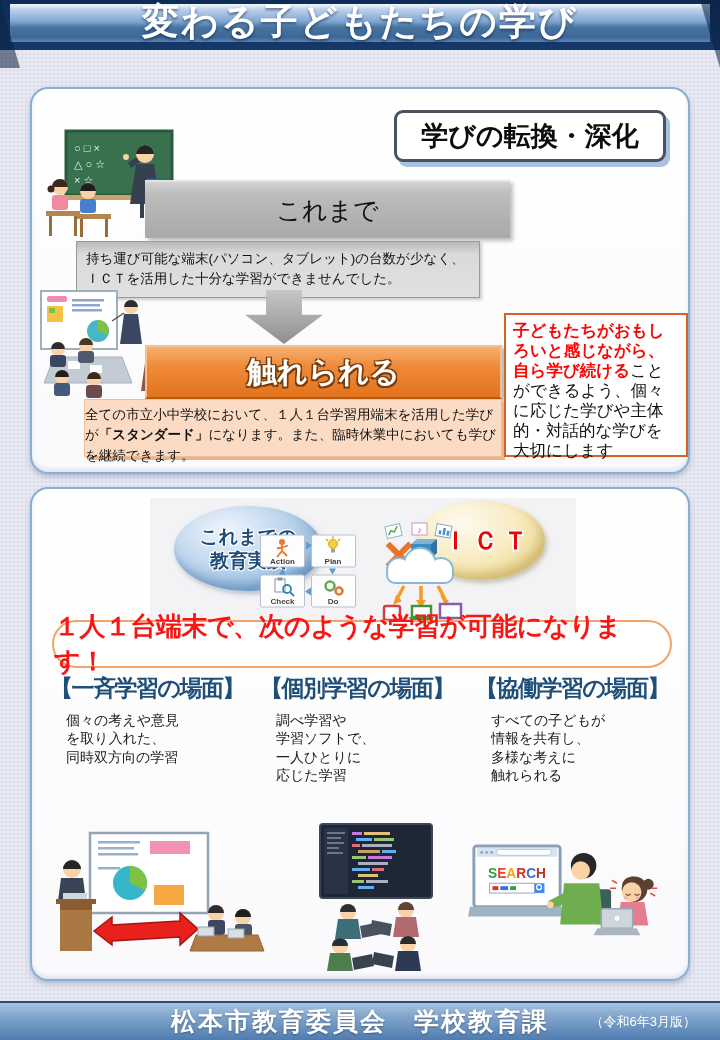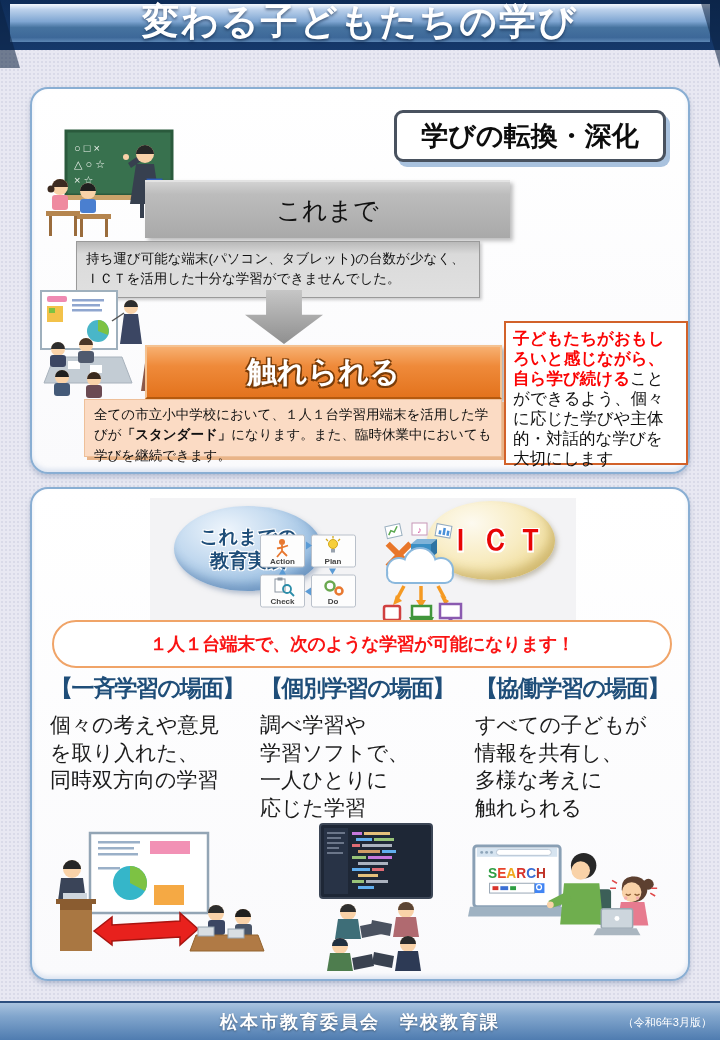--- a/index.html
+++ b/index.html
@@ -43,61 +43,61 @@
     clip-path:polygon(27% 0,73% 0,73% 46%,100% 46%,50% 100%,0 46%,27% 46%);
     filter:drop-shadow(2px 2px 2px rgba(0,0,0,.3));}
   .after-bar{position:absolute;left:113px;top:256px;width:357px;height:54px;box-sizing:border-box;
     background:linear-gradient(180deg,#f7b071 0%,#ef8a3a 38%,#e3731d 100%);
     border:2px solid #f4c famous291;border:2px solid #f4c291;border-bottom-color:#b55a0e;
     box-shadow:3px 3px 4px rgba(0,0,0,.3);
     display:flex;align-items:center;justify-content:center;font-size:30px;font-weight:bold;color:#fff;
     text-shadow:1.5px 1.5px 0 #7a3c08,-1.5px -1.5px 0 #7a3c08,1.5px -1.5px 0 #7a3c08,-1.5px 1.5px 0 #7a3c08;}
   .after-box{position:absolute;left:52px;top:310px;width:418px;height:58px;box-sizing:border-box;
     background:#fbdbc4;border:1px solid #eec09a;box-shadow:3px 3px 0 #e9b488;
-    font-size:13.5px;line-height:1.5;color:#111;padding:5px 9px;}
+    font-size:13.5px;line-height:1.5;color:#111;padding:5px 0;}
   .after-box b{font-weight:bold;}
-  .goal-box{position:absolute;left:472px;top:232px;width:184px;height:144px;box-sizing:border-box;
+  .goal-box{position:absolute;left:472px;top:224px;width:184px;height:144px;box-sizing:border-box;
     background:#fff;border:2px solid #d2622a;padding:5px 7px;
     font-size:16.5px;line-height:20px;color:#111;}
   .goal-red{color:#fb0404;font-weight:bold;}
 
   
   .formula-bg{position:absolute;left:118px;top:9px;width:426px;height:127px;background:#f3f3f5;}
   .ellipse-blue{position:absolute;left:142px;top:17px;width:148px;height:85px;border-radius:50%;
     background:radial-gradient(ellipse at 35% 28%,#eef5fc 0%,#c2d9ef 40%,#96bce0 72%,#7ca9d6 100%);
     box-shadow:inset -5px -7px 10px rgba(70,110,160,.45),2px 3px 5px rgba(120,140,170,.5);
     display:flex;align-items:center;justify-content:center;text-align:center;
     font-size:19px;font-weight:bold;color:#1f4e79;line-height:1.25;
     text-shadow:1px 1px 0 #fff,-1px -1px 0 #fff,1px -1px 0 #fff,-1px 1px 0 #fff;}
   .operator{position:absolute;left:336px;top:34px;width:62px;height:62px;display:flex;align-items:center;justify-content:center;
     font-size:54px;font-weight:900;color:#e8762a;text-shadow:1px 1px 0 #fff;}
-  .ellipse-yellow{position:absolute;left:395px;top:12px;width:128px;height:79px;border-radius:50%;
+  .ellipse-yellow{position:absolute;left:385px;top:12px;width:128px;height:79px;border-radius:50%;
     background:radial-gradient(ellipse at 35% 28%,#fdfaf0 0%,#f8ecc2 45%,#efdc9a 75%,#e8d186 100%);
     box-shadow:inset -5px -7px 10px rgba(170,140,60,.4),2px 3px 5px rgba(150,140,110,.5);
     display:flex;align-items:center;justify-content:center;
-    font-size:30px;font-weight:bold;letter-spacing:5px;color:#e80404;padding-left:14px;box-sizing:border-box;
+    font-size:25px;font-weight:bold;letter-spacing:5px;color:#e80404;padding-left:14px;box-sizing:border-box;
     text-shadow:1.5px 1.5px 0 #fff,-1.5px -1.5px 0 #fff,1.5px -1.5px 0 #fff,-1.5px 1.5px 0 #fff;}
   .banner{position:absolute;left:20px;top:131px;width:620px;height:48px;box-sizing:border-box;
     background:#fff;border:2px solid #f0a468;border-radius:24px;
     display:flex;align-items:center;justify-content:center;
-    font-size:18px;font-weight:bold;color:#fa1414;letter-spacing:-0.5px;}
+    font-size:26px;font-weight:bold;color:#fa1414;letter-spacing:-0.5px;}
   .columns{position:absolute;left:16px;top:184px;width:630px;display:flex;}
   .col{box-sizing:border-box;padding:0 2px;}
   .col1{width:210px;} .col2{width:205px;} .col3{width:215px;}
   .col-heading{font-size:23px;font-weight:bold;color:#1f4e79;letter-spacing:-1.5px;margin-bottom:7px;}
-  .col-body{font-size:21px;color:#1c1c1c;line-height:1.32;}
+  .col-body{font-size:14px;color:#1c1c1c;line-height:1.32;margin-left:16px;}
   .ill{position:absolute;}
 
   
   .footer-bar{position:absolute;left:0;top:1001px;width:720px;height:39px;
     background:linear-gradient(180deg,#a9c3df 0%,#82a6cd 35%,#4f7cb0 100%);
     border-top:2px solid #2c4e7e;box-sizing:border-box;
     display:flex;align-items:center;justify-content:center;}
-  .footer-org{font-size:18px;font-weight:bold;color:#fff;letter-spacing:2px;text-shadow:0 1px 2px rgba(0,0,0,.35);}
-  .footer-edition{position:absolute;right:8px;top:50%;transform:translateY(-50%);font-size:11px;color:#fff;}
+  .footer-org{font-size:25px;font-weight:bold;color:#fff;letter-spacing:2px;text-shadow:0 1px 2px rgba(0,0,0,.35);}
+  .footer-edition{position:absolute;right:24px;top:50%;transform:translateY(-50%);font-size:13px;color:#fff;}
 </style>
 </head>
 <body>
 
 <div id="page">
 
   <div class="title-bar">
     <div class="title-inner"></div>
     <div class="bevel-l"></div>
     <div class="bevel-r"></div>

